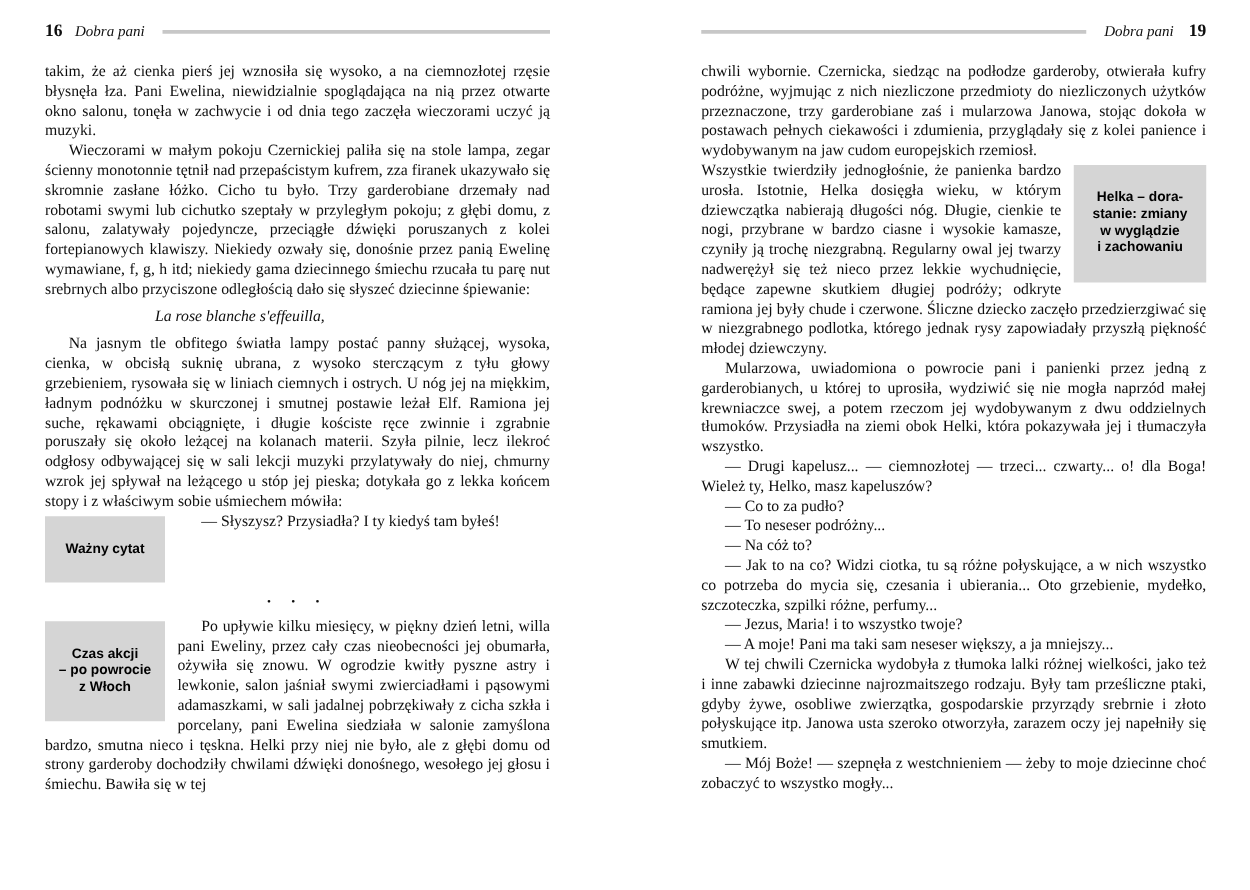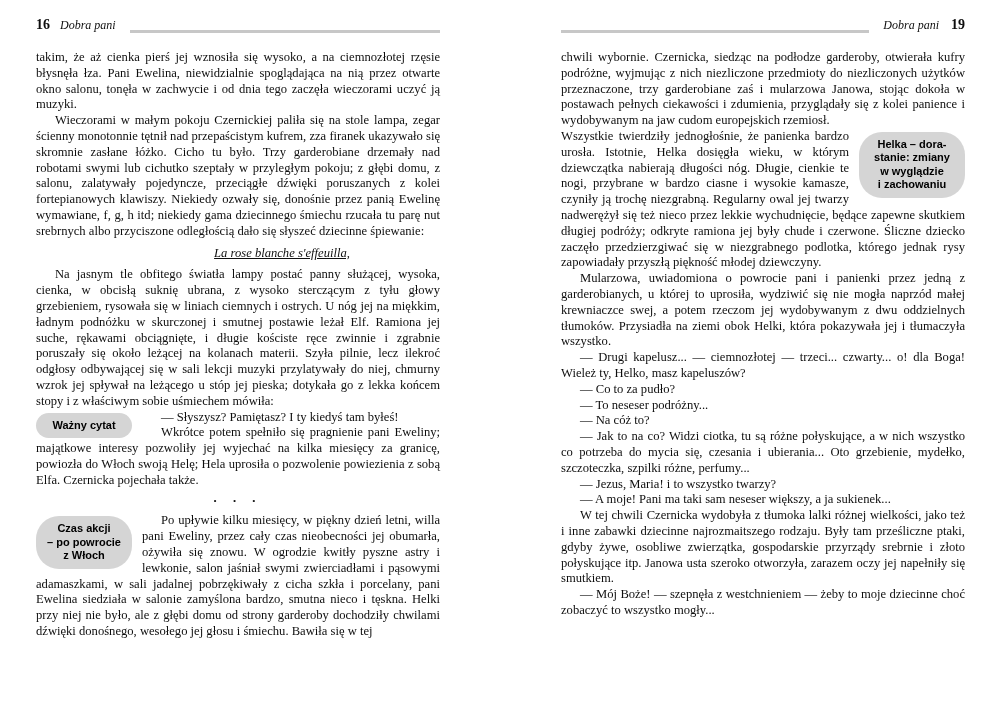--- a/index.html
+++ b/index.html
@@ -21,21 +21,21 @@
   .page {
     position: absolute;
     top: 18px;
     width: 404px;
   }
   .page-left  { left: 36px; }
   .page-right { left: 561px; }
 
   .page-header {
     display: flex;
-    align-items: flex-end;
+    align-items: center;
     margin-bottom: 17px;
     height: 15px;
   }
   .page-num {
     font-weight: bold;
     font-size: 14px;
   }
   .running-title {
     font-style: italic;
     font-size: 12px;
@@ -56,40 +56,38 @@
     line-height: 15.8px;
     text-align: justify;
     text-justify: inter-word;
   }
   .page-body p { margin: 0; }
   p.indent { text-indent: 19px; }
 
   .verse {
     font-style: italic;
     margin: 6px 0 6px 88px;
-    text-align: center;
-    text-decoration: underline;
+    text-align: left;
   }
   .verse div { margin: 0; }
 
   .note {
     float: left;
     width: 92px;
     background: #d5d5d5;
     color: #000;
     font-family: "Liberation Sans", "DejaVu Sans", sans-serif;
     font-weight: bold;
     font-size: 11px;
     line-height: 13.5px;
     text-align: center;
     text-indent: 0;
-    padding: 6px 2px;
+    padding: 20px 2px;
     margin: 3px 10px 3px 0;
     white-space: pre-line;
-    border-radius: 23px;
   }
   .note-right {
     float: right;
     width: 102px;
     margin: 3px 0 3px 10px;
   }
 
   .separator {
     text-align: center;
     font-size: 9px;
@@ -116,22 +114,21 @@
       <p class="indent">Wieczorami w małym pokoju Czernickiej paliła się na stole lampa, zegar ścienny monotonnie tętnił nad przepaścistym kufrem, zza firanek ukazywało się skromnie zasłane łóżko. Cicho tu było. Trzy garderobiane drzemały nad robotami swymi lub cichutko szeptały w przyległym pokoju; z głębi domu, z salonu, zalatywały pojedyncze, przeciągłe dźwięki poruszanych z kolei fortepianowych klawiszy. Niekiedy ozwały się, donośnie przez panią Ewelinę wymawiane, f, g, h itd; niekiedy gama dziecinnego śmiechu rzucała tu parę nut srebrnych albo przyciszone odległością dało się słyszeć dziecinne śpiewanie:</p>
 
       <div class="verse">
         <div>La rose blanche s'effeuilla,</div>
       </div>
 
       <p class="indent">Na jasnym tle obfitego światła lampy postać panny służącej, wysoka, cienka, w obcisłą suknię ubrana, z wysoko sterczącym z tyłu głowy grzebieniem, rysowała się w liniach ciemnych i ostrych. U nóg jej na miękkim, ładnym podnóżku w skurczonej i smutnej postawie leżał Elf. Ramiona jej suche, rękawami obciągnięte, i długie kościste ręce zwinnie i zgrabnie poruszały się około leżącej na kolanach materii. Szyła pilnie, lecz ilekroć odgłosy odbywającej się w sali lekcji muzyki przylatywały do niej, chmurny wzrok jej spływał na leżącego u stóp jej pieska; dotykała go z lekka końcem stopy i z właściwym sobie uśmiechem mówiła:</p>
 
       <div class="group">
         <aside class="note">Ważny cytat</aside>
-        <p class="indent">— Słyszysz? Pamiętasz? I ty kiedyś tam byłeś!</p>
-        <p class="indent">Wkrótce potem spełniło się pragnienie pani Eweliny; majątkowe interesy pozwoliły jej wyjechać na kilka miesięcy za granicę, powiozła do Włoch swoją Helę; Hela uprosiła o pozwolenie powiezienia z sobą Elfa. Czernicka pojechała także.</p>
+        <p class="indent">— Słyszysz? Przysiadła? I ty kiedyś tam byłeś!</p>
       </div>
       <div class="clear"></div>
 
       <div class="separator">• • •</div>
 
       <div class="group">
         <aside class="note">Czas akcji
 – po powrocie
 z Włoch</aside>
         <p class="indent">Po upływie kilku miesięcy, w piękny dzień letni, willa pani Eweliny, przez cały czas nieobecności jej obumarła, ożywiła się znowu. W ogrodzie kwitły pyszne astry i lewkonie, salon jaśniał swymi zwierciadłami i pąsowymi adamaszkami, w sali jadalnej pobrzękiwały z cicha szkła i porcelany, pani Ewelina siedziała w salonie zamyślona bardzo, smutna nieco i tęskna. Helki przy niej nie było, ale z głębi domu od strony garderoby dochodziły chwilami dźwięki donośnego, wesołego jej głosu i śmiechu. Bawiła się w tej</p>
@@ -159,21 +156,21 @@
       </div>
       <div class="clear"></div>
 
       <p class="indent">Mularzowa, uwiadomiona o powrocie pani i panienki przez jedną z garderobianych, u której to uprosiła, wydziwić się nie mogła naprzód małej krewniaczce swej, a potem rzeczom jej wydobywanym z dwu oddzielnych tłumoków. Przysiadła na ziemi obok Helki, która pokazywała jej i tłumaczyła wszystko.</p>
 
       <p class="indent">— Drugi kapelusz... — ciemnozłotej — trzeci... czwarty... o! dla Boga! Wieleż ty, Helko, masz kapeluszów?</p>
       <p class="indent">— Co to za pudło?</p>
       <p class="indent">— To neseser podróżny...</p>
       <p class="indent">— Na cóż to?</p>
       <p class="indent">— Jak to na co? Widzi ciotka, tu są różne połyskujące, a w nich wszystko co potrzeba do mycia się, czesania i ubierania... Oto grzebienie, mydełko, szczoteczka, szpilki różne, perfumy...</p>
-      <p class="indent">— Jezus, Maria! i to wszystko twarzy?</p>
-      <p class="indent">— A moje! Pani ma taki sam neseser większy, a ja sukienek...</p>
+      <p class="indent">— Jezus, Maria! i to wszystko twoje?</p>
+      <p class="indent">— A moje! Pani ma taki sam neseser większy, a ja mniejszy...</p>
 
       <p class="indent">W tej chwili Czernicka wydobyła z tłumoka lalki różnej wielkości, jako też i inne zabawki dziecinne najrozmaitszego rodzaju. Były tam prześliczne ptaki, gdyby żywe, osobliwe zwierzątka, gospodarskie przyrządy srebrnie i złoto połyskujące itp. Janowa usta szeroko otworzyła, zarazem oczy jej napełniły się smutkiem.</p>
       <p class="indent">— Mój Boże! — szepnęła z westchnieniem — żeby to moje dziecinne choć zobaczyć to wszystko mogły...</p>
     </div>
   </div>
 
 </div>
 
 </body></html>

